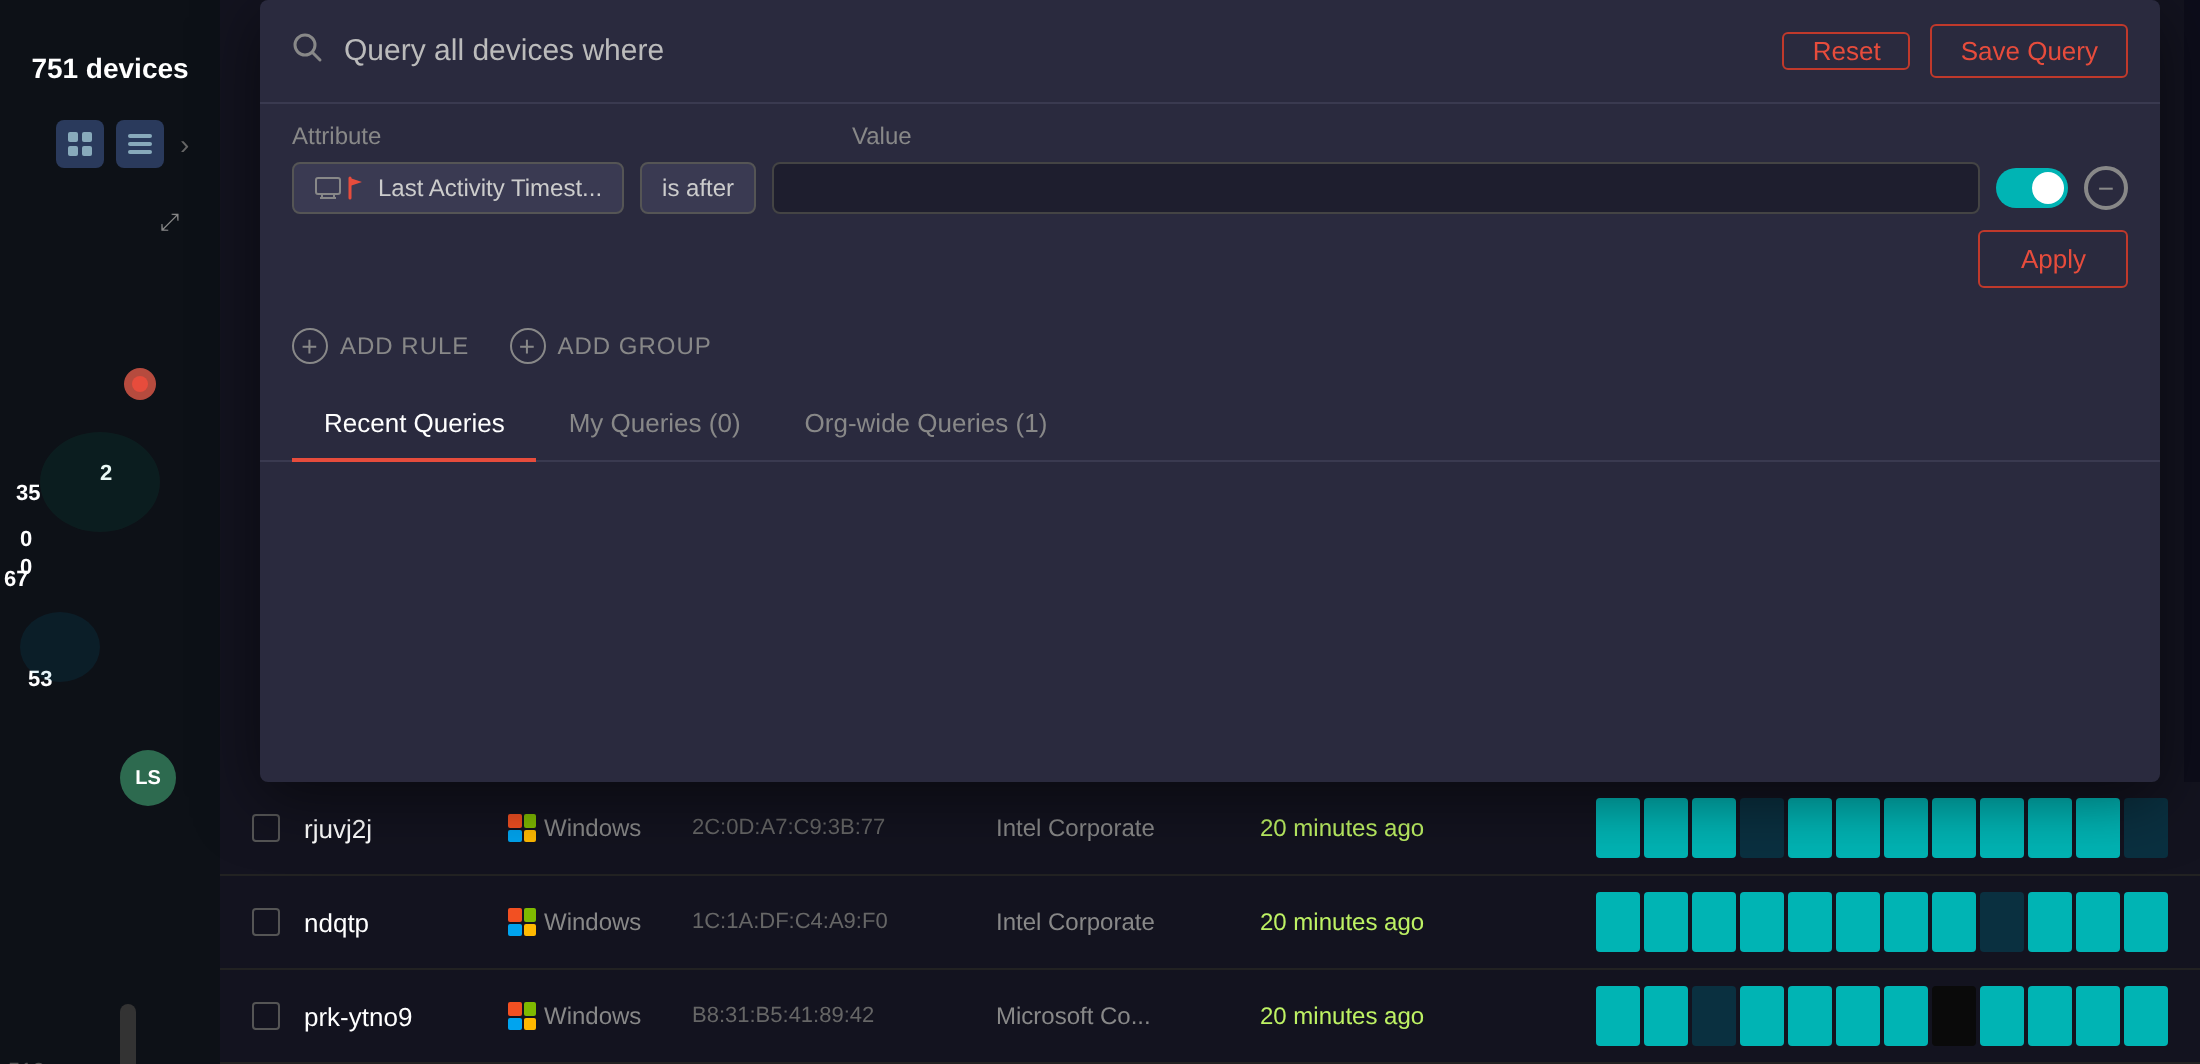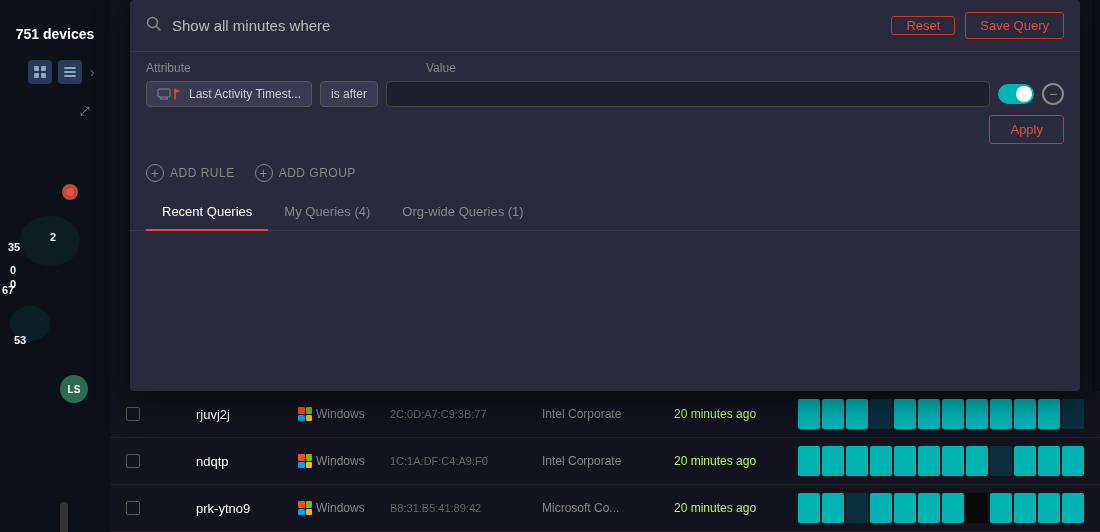--- a/index.html
+++ b/index.html
@@ -150,21 +150,20 @@
       border-radius: 2px;
       background: transparent;
       flex-shrink: 0;
     }
 
     .device-name {
       color: #fff;
       font-size: 13px;
       font-weight: 500;
       width: 90px;
-      margin-left: 44px;
     }
 
     .device-os {
       display: flex;
       align-items: center;
       gap: 4px;
       color: #888;
       font-size: 12px;
       width: 80px;
     }
@@ -591,21 +590,21 @@
 
 <div class="query-panel">
 
   <div class="search-bar">
     <div class="search-icon-wrap">
       <svg width="16" height="16" viewBox="0 0 16 16" fill="none">
         <circle cx="6.5" cy="6.5" r="5" stroke="#888" stroke-width="1.5"></circle>
         <line x1="10.5" y1="10.5" x2="14" y2="14" stroke="#888" stroke-width="1.5" stroke-linecap="round"></line>
       </svg>
     </div>
-    <div class="search-text">Show all minutes where</div>
+    <div class="search-text">Query all devices where</div>
     <div class="header-actions">
       <button class="btn-reset">Reset</button>
       <button class="btn-save">Save Query</button>
     </div>
   </div>
 
   <div style="display:flex;padding:8px 16px 0;gap:10px;align-items:center;">
     <div style="width:80px;">
       <span style="color:#888;font-size:12px;">Attribute</span>
     </div>
@@ -654,21 +653,21 @@
       <div class="add-circle">+</div>
       <span>ADD GROUP</span>
     </div>
   </div>
 
   <div class="tabs-row">
     <div class="tab active">
       <span>Recent Queries</span>
     </div>
     <div class="tab">
-      <span>My Queries (4)</span>
+      <span>My Queries (0)</span>
     </div>
     <div class="tab">
       <span>Org-wide Queries (1)</span>
     </div>
   </div>
 
   <div class="query-content"></div>
 </div>
 
 <div class="scrollbar-area">

